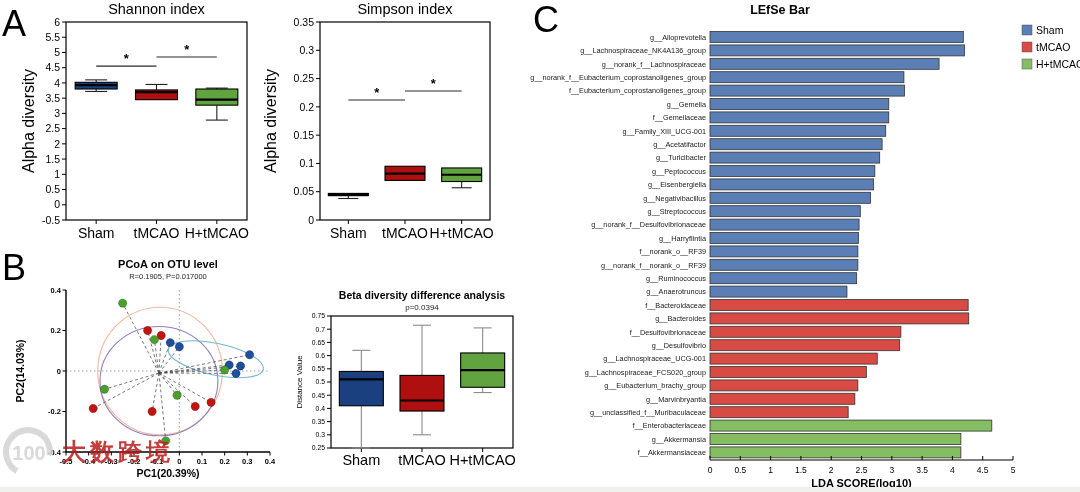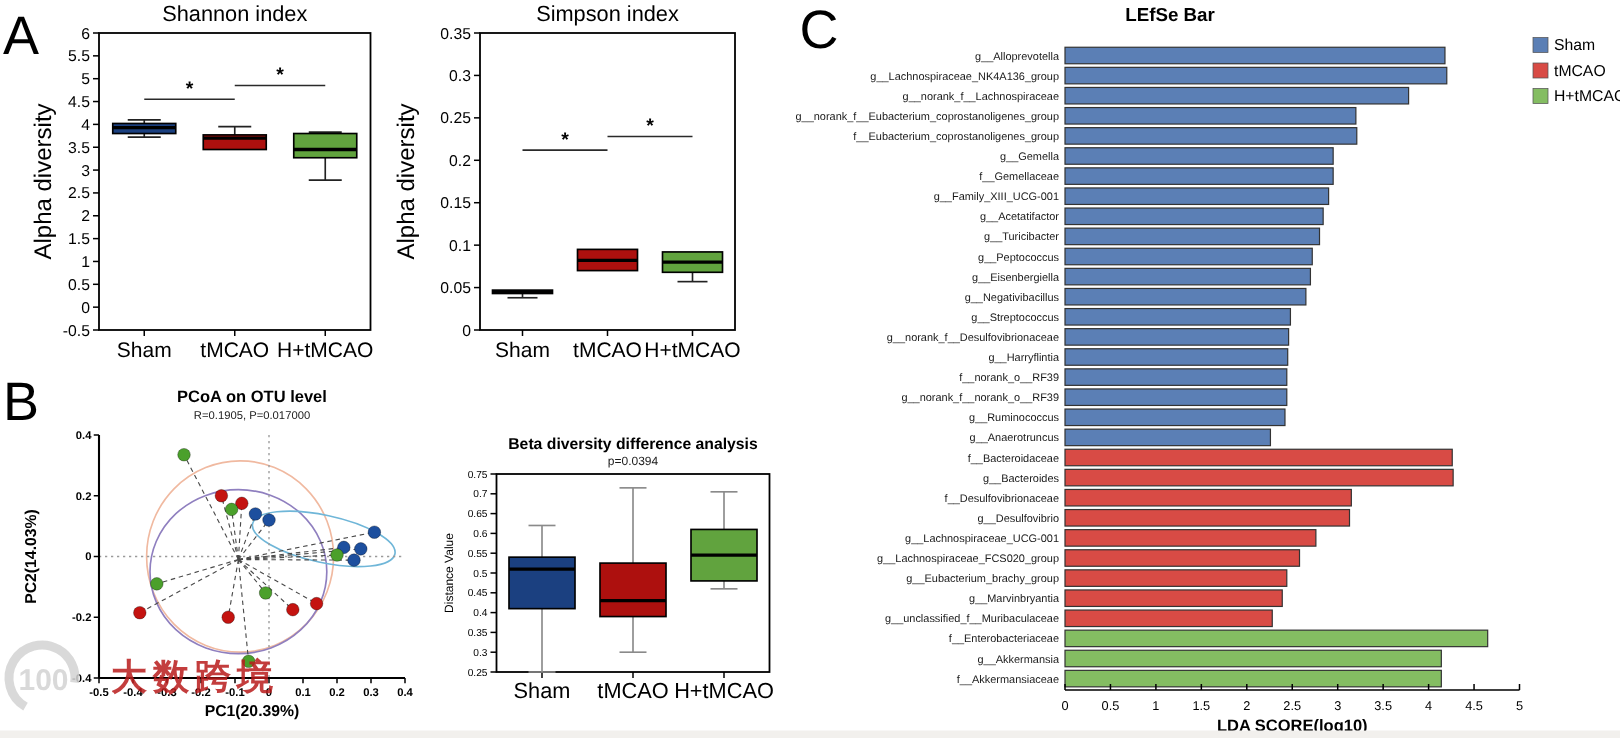--- a/index.html
+++ b/index.html
@@ -1,21 +1,21 @@
 <!DOCTYPE html>
 <html><head>
 <meta charset="utf-8">
 <style>
   html,body{margin:0;padding:0;background:#fff;}
   #stage{position:relative;width:1080px;height:492px;background:#ffffff;overflow:hidden;
          font-family:"Liberation Sans",sans-serif;}
   .panel-letter{position:absolute;font-size:36px;font-weight:400;color:#000;line-height:1;}
   .chart{position:absolute;}
   svg{overflow:visible;display:block;}
-  .watermark{position:absolute;left:2px;top:426px;display:flex;align-items:center;gap:20px;
+  .watermark{position:absolute;left:2px;top:426px;display:flex;align-items:center;gap:8px;
              pointer-events:none;opacity:.85;}
   .wm-text{font-size:24px;font-weight:700;color:#b91c1c;letter-spacing:4px;line-height:1;}
   .bottom-strip{position:absolute;left:0;top:487px;width:1080px;height:5px;background:#f2f0ed;}
 </style>
 </head>
 <body>
 
 <div id="stage">
   <div class="panel-letter" style="left:2px;top:6px">A</div>
   <div class="panel-letter" style="left:2px;top:250px">B</div>

